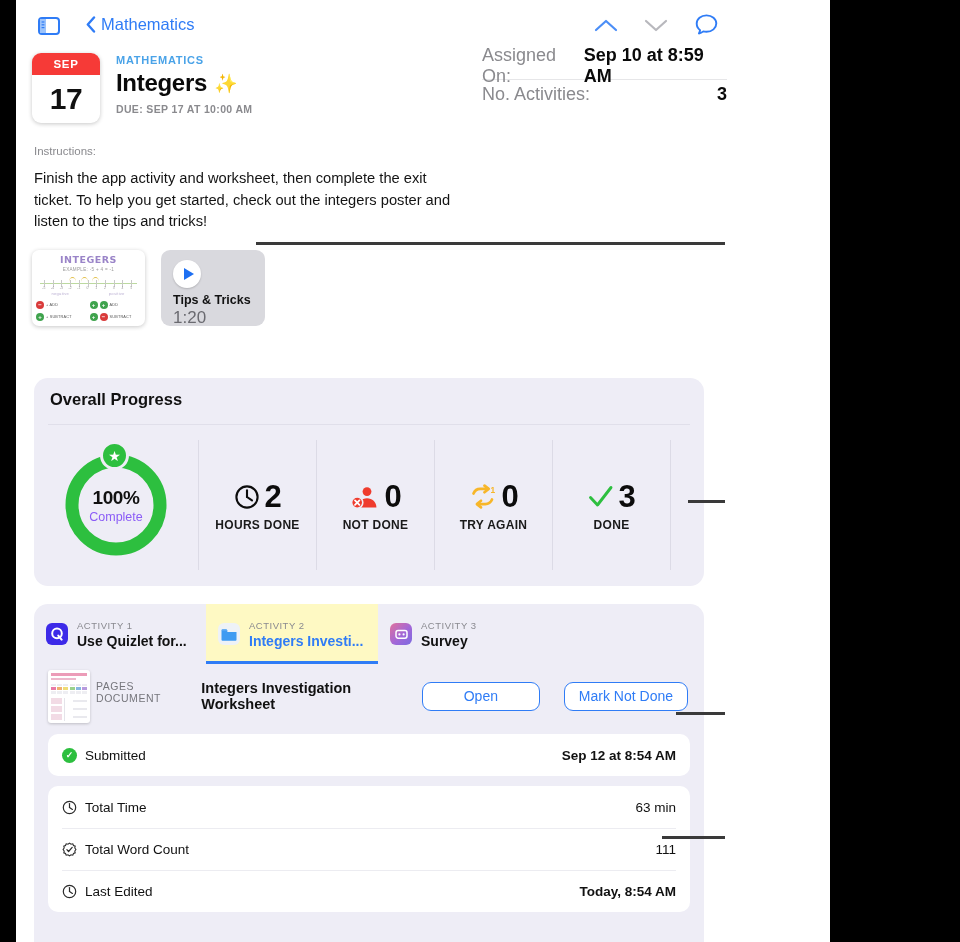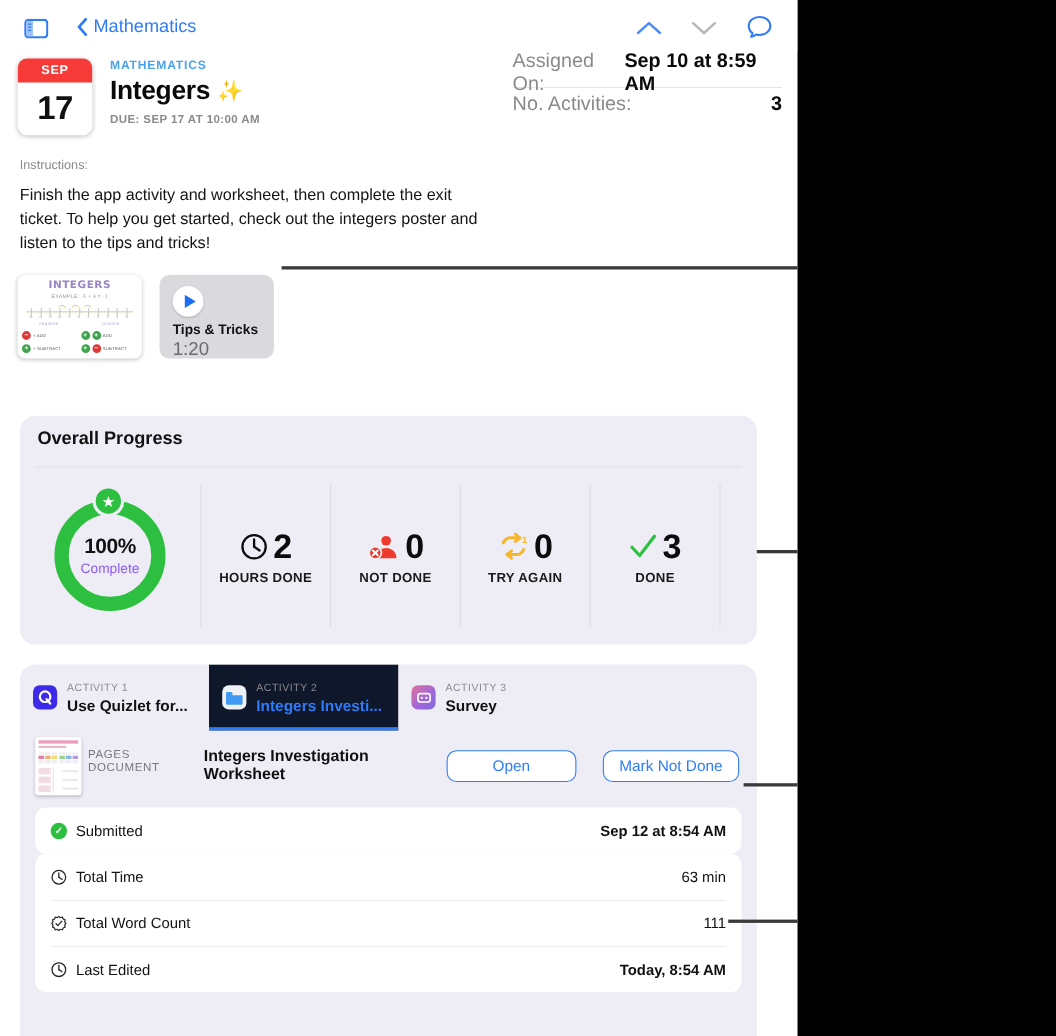--- a/index.html
+++ b/index.html
@@ -3,22 +3,22 @@
 <meta charset="utf-8">
 <style>
   * { box-sizing: border-box; margin: 0; padding: 0; }
   html, body {
     width: 960px; height: 942px;
     background: #000000;
     font-family: "Liberation Sans", sans-serif;
     overflow: hidden;
   }
   #screen {
-    position: absolute; left: 0; top: 0;
-    width: 725px; height: 942px;
+    position: absolute; left: 16px; top: 0;
+    width: 814px; height: 942px;
     background: #ffffff;
     overflow: hidden;
   }
 
   
   .navbar {
     position: absolute; left: 0; top: 0; width: 725px; height: 48px;
     background: #ffffff;
   }
   .sidebar-toggle { position: absolute; left: 22px; top: 17px; cursor: pointer; }
@@ -177,21 +177,21 @@
   
   .activity-card {
     position: absolute; left: 18px; top: 604px; width: 670px; height: 338px;
     background: #eeedf6; border-radius: 14px 14px 0 0; overflow: hidden;
   }
   .tabs { display: flex; height: 60px; }
   .tab {
     display: flex; align-items: center; gap: 9px; padding: 0 14px 0 12px;
     cursor: pointer; position: relative; min-width: 172px;
   }
-  .tab.active { background: #0f172a; }
+  .tab.active { background: #fef9c3; }
   .tab.active::after {
     content: ""; position: absolute; left: 0; right: 0; bottom: 0;
     height: 3px; background: #2f7cf6;
   }
   .tab-ic { width: 22px; height: 22px; border-radius: 6px; flex-shrink: 0;
             display: flex; align-items: center; justify-content: center; }
   .tab-txt { display: flex; flex-direction: column; gap: 2px; }
   .tab-kicker { font-size: 9.5px; color: #8a8a90; letter-spacing: .5px; }
   .tab-name { font-size: 14px; font-weight: bold; color: #111; white-space: nowrap; }
   .tab.active .tab-name { color: #2f7cf6; }
@@ -557,21 +557,21 @@
     <div class="panel">
       <div class="panel-row">
         <span class="pr-left">
           <span class="chk-green">✓</span>
           <span>Submitted</span>
         </span>
         <span class="pr-val">Sep 12 at 8:54 AM</span>
       </div>
     </div>
 
-    <div class="panel" style="margin-top:0">
+    <div class="panel" style="margin-top:10px">
       <div class="panel-row">
         <span class="pr-left">
           <svg width="15" height="15" viewBox="0 0 15 15">
             <circle cx="7.5" cy="7.5" r="6.2" fill="none" stroke="#2a2a2a" stroke-width="1.2"></circle>
             <line x1="7.5" y1="7.5" x2="7.5" y2="3.6" stroke="#2a2a2a" stroke-width="1.2" stroke-linecap="round"></line>
             <line x1="7.5" y1="7.5" x2="10.4" y2="9.4" stroke="#2a2a2a" stroke-width="1.2" stroke-linecap="round"></line>
           </svg>
           <span>Total Time</span>
         </span>
         <span class="pr-val plain">63 min</span>

